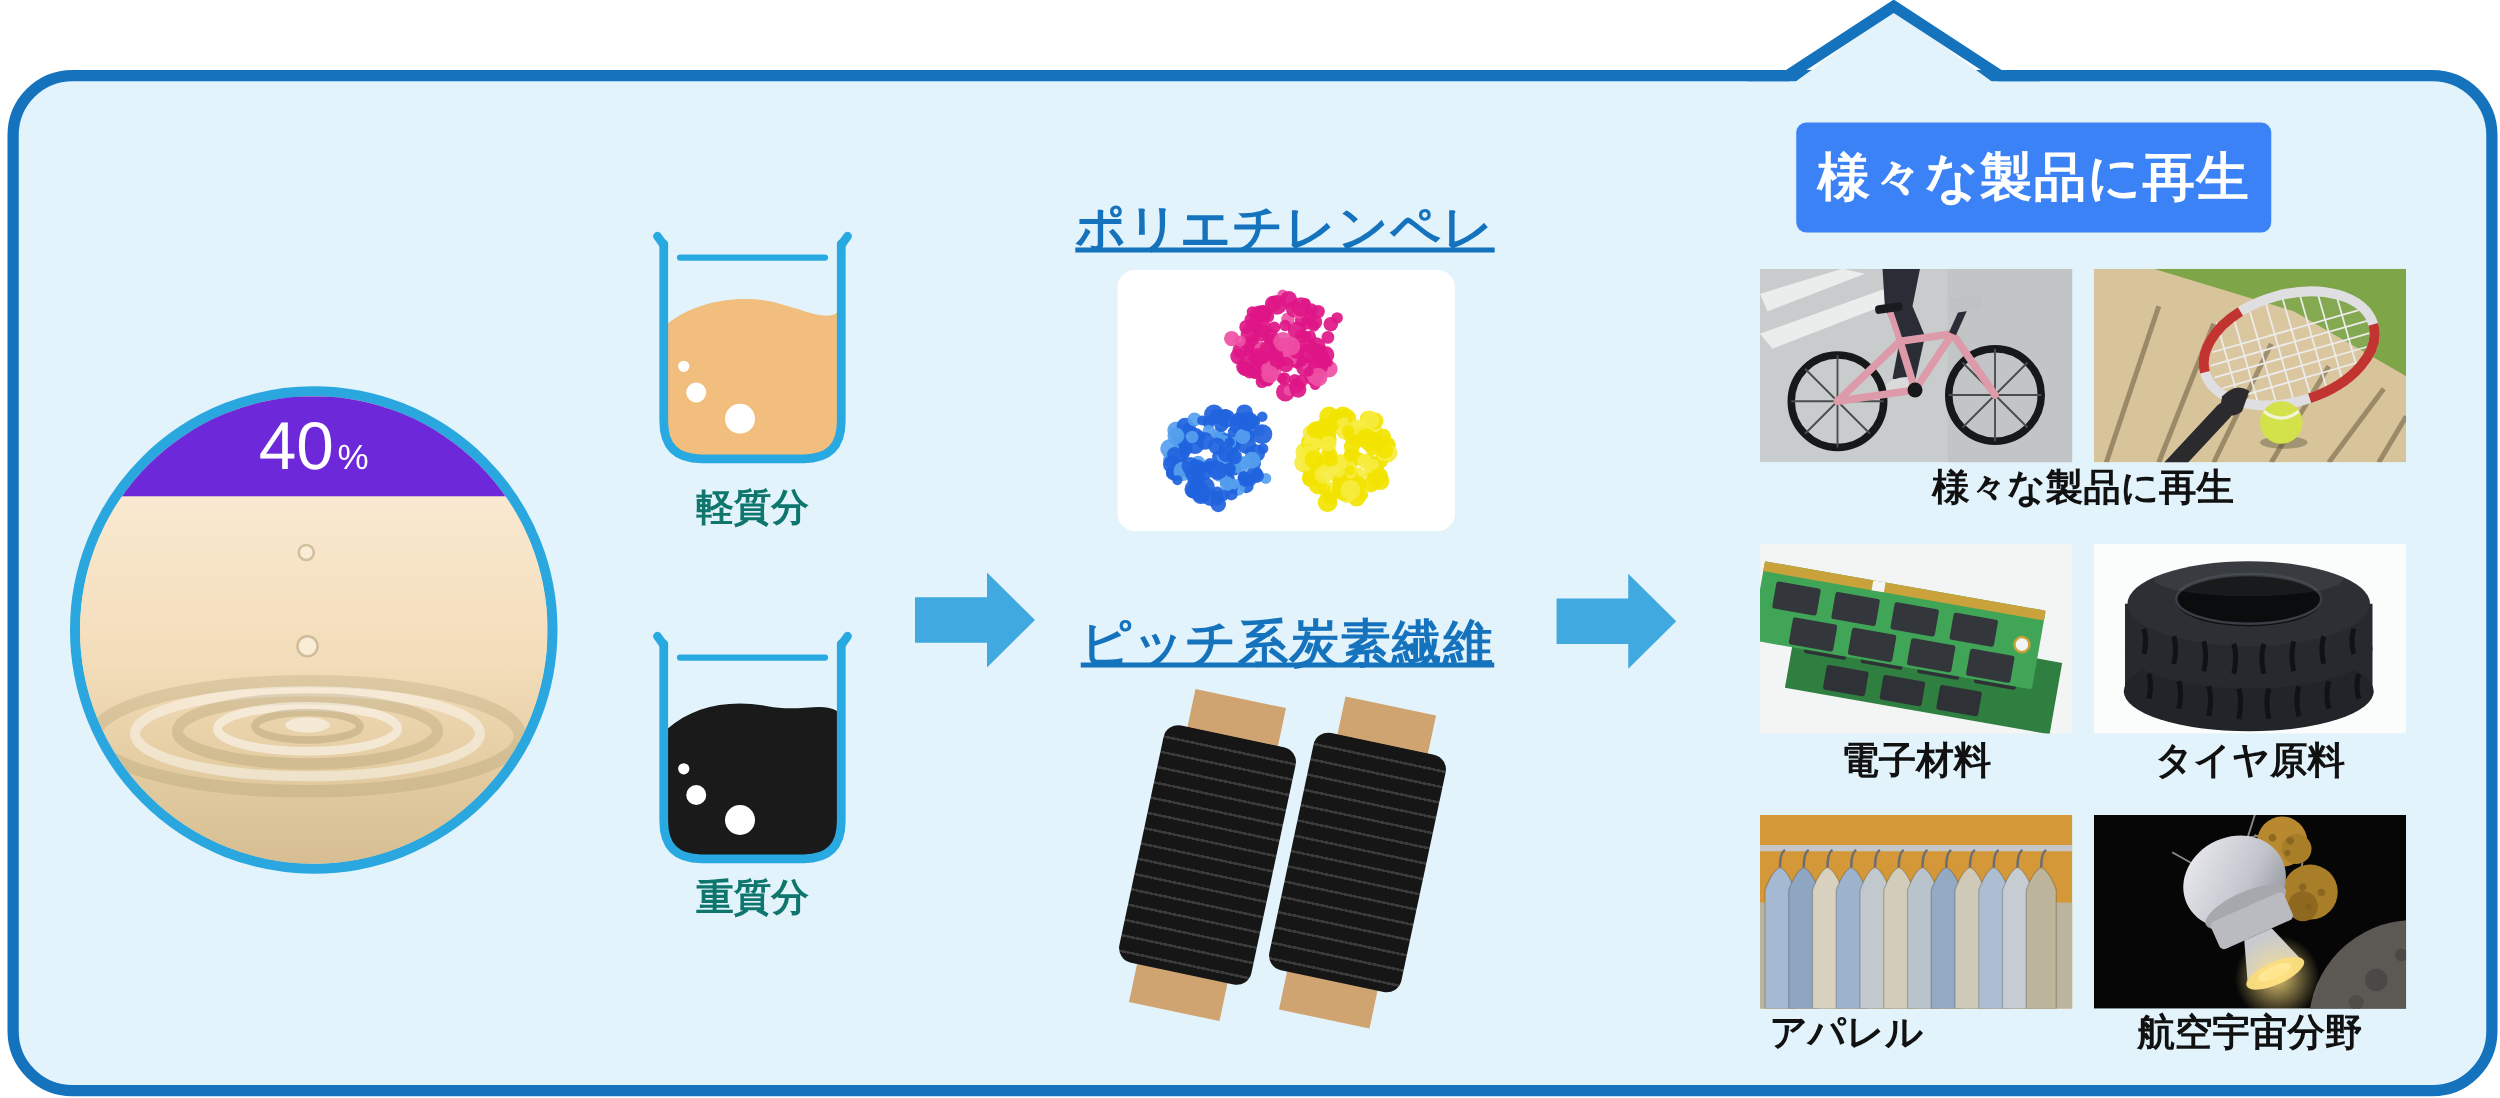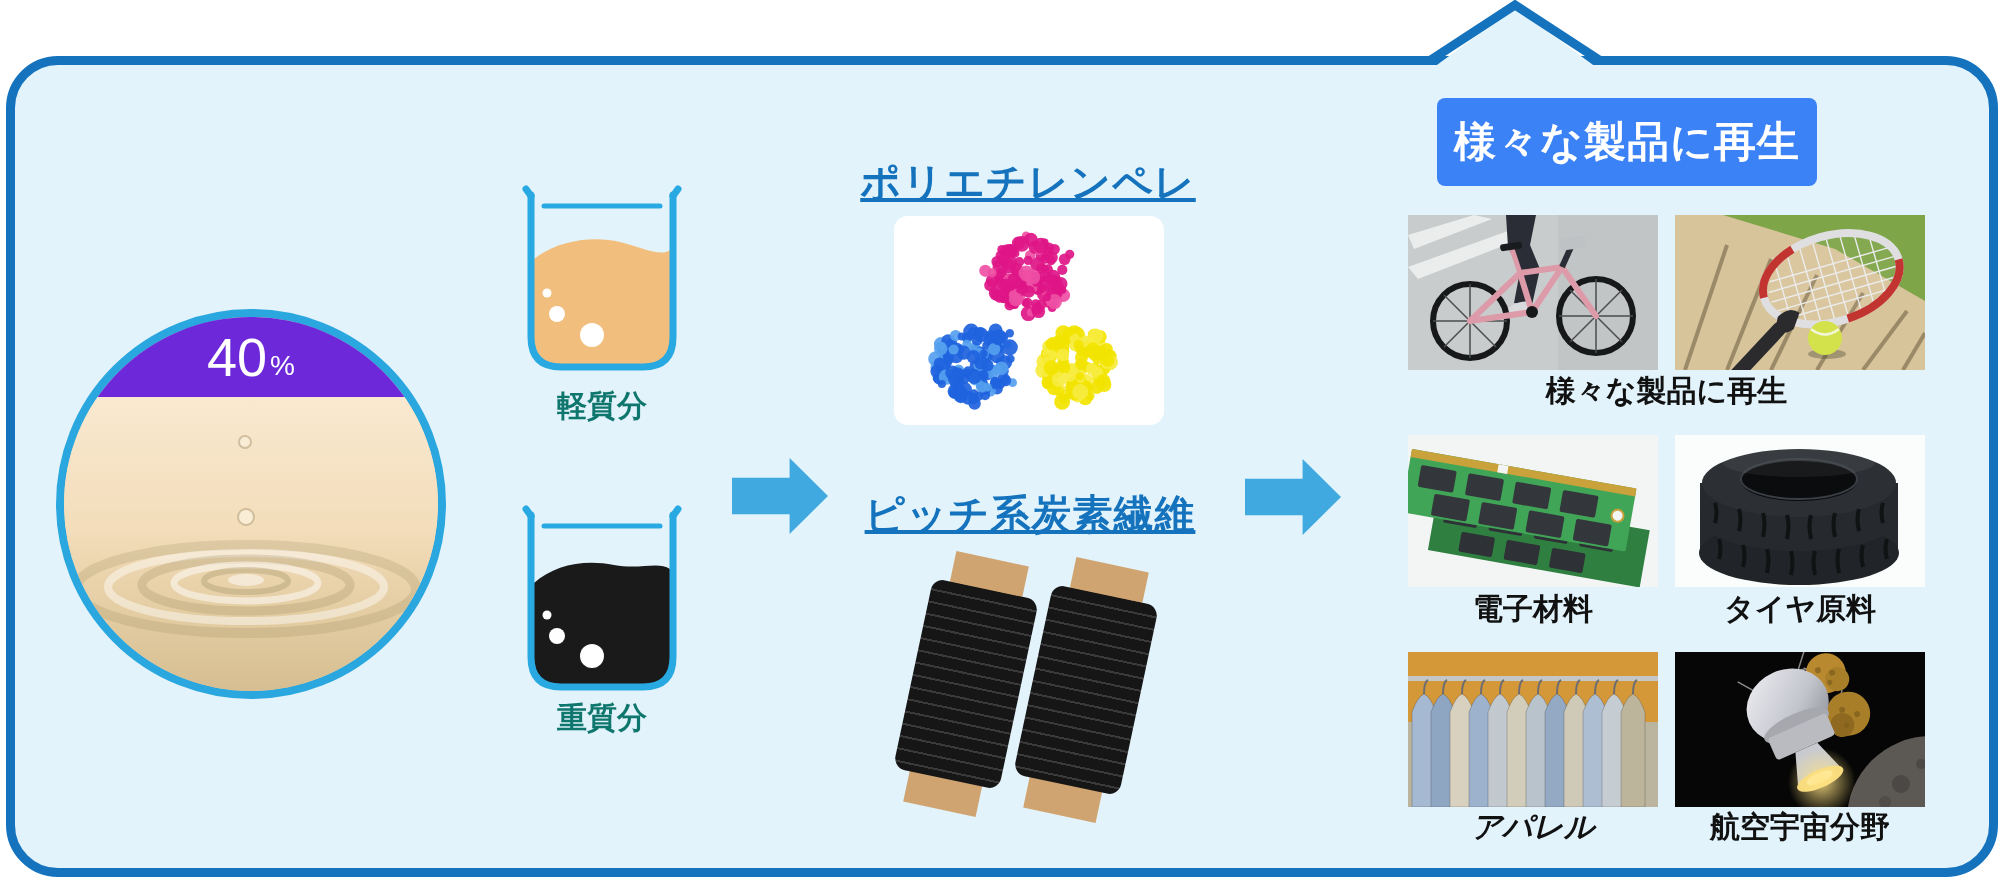--- a/index.html
+++ b/index.html
@@ -694,16 +694,16 @@
         <ellipse cx="120" cy="52" rx="42" ry="36" fill="url(#silv)"></ellipse>
         <ellipse cx="120" cy="74" rx="35" ry="12" fill="#A6A8AE"></ellipse>
         <rect x="88" y="74" width="64" height="24" rx="4" fill="#B9BBC1"></rect>
         <polygon points="108,98 132,98 144,132 96,132" fill="#C8CAD0"></polygon>
         <ellipse cx="120" cy="132" rx="25" ry="9" fill="#F3D87B"></ellipse>
         <ellipse cx="120" cy="131" rx="14" ry="5" fill="#FFEFB0"></ellipse>
         <circle cx="120" cy="136" r="34" fill="url(#glow)"></circle>
       </g>
     </svg>
   </div>
-  <div class="abs p-label" style="left:1408px;top:810px;width:250px;font-style:italic;">アパレル</div>
+  <div class="abs p-label" style="left:1352px;top:810px;width:250px;">アパレル</div>
   <div class="abs p-label" style="left:1675px;top:810px;width:250px;">航空宇宙分野</div>
 
 </div>
 
 </body></html>

